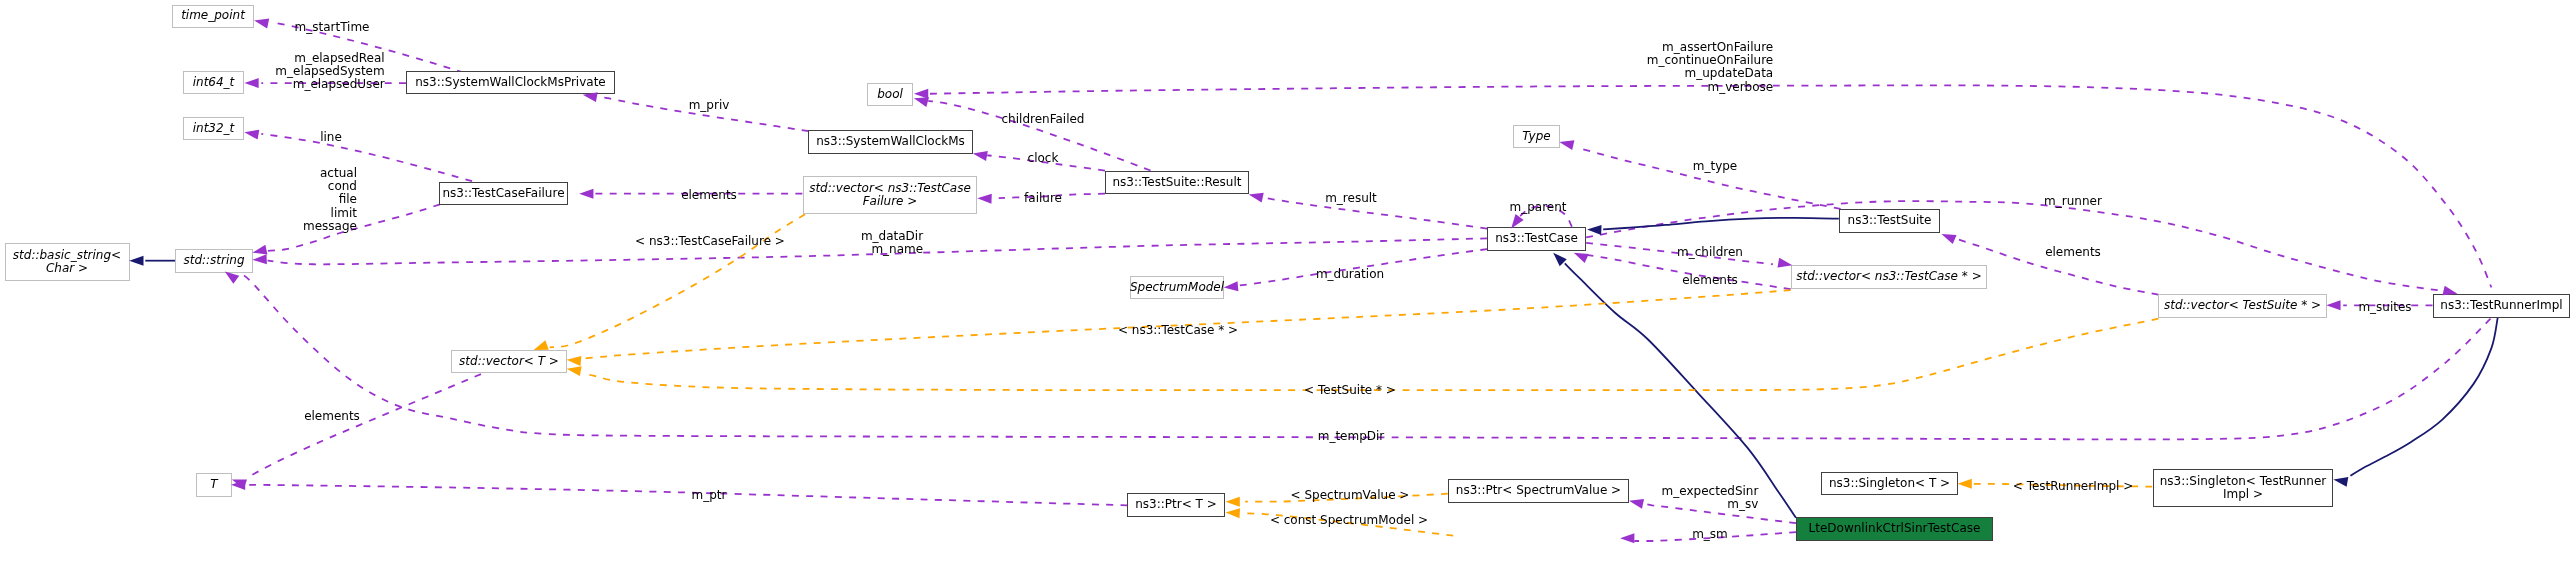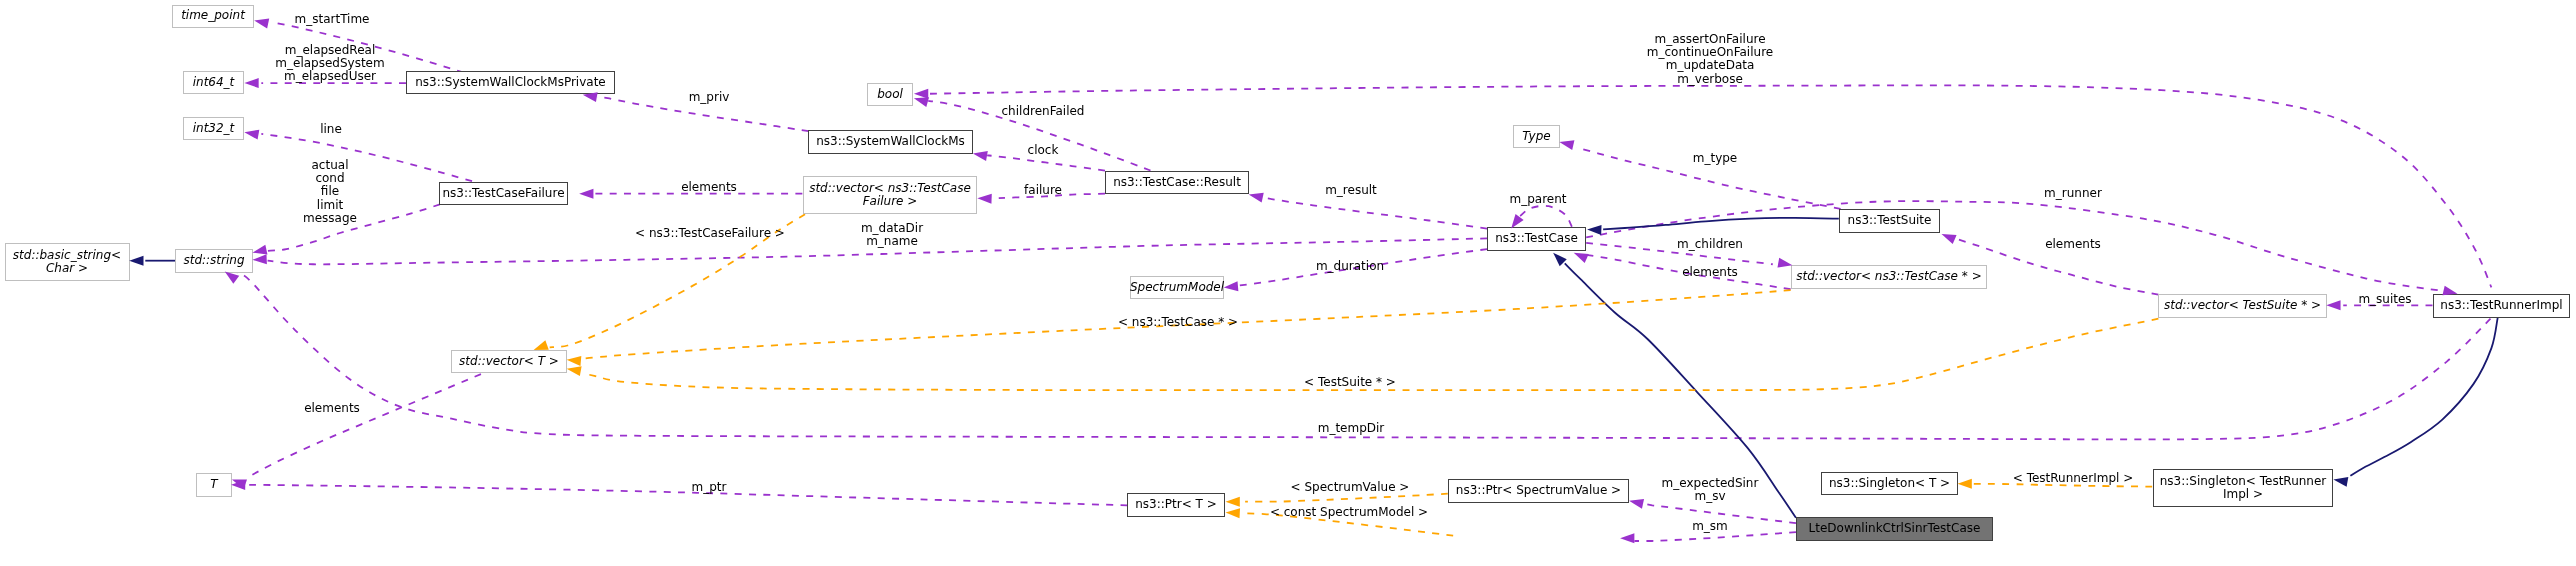--- a/index.html
+++ b/index.html
@@ -4,24 +4,24 @@
 <style>
   html,body{margin:0;padding:0;background:#fff;}
   #canvas{position:relative;width:2576px;height:566px;background:#fff;overflow:hidden;
           font-family:"DejaVu Sans",sans-serif;font-size:12px;color:#000;}
   svg#edges,svg#arrows{position:absolute;left:0;top:0;width:2576px;height:566px;pointer-events:none;}
   .node{position:absolute;box-sizing:border-box;display:flex;flex-direction:column;
         align-items:center;justify-content:center;background:#fff;line-height:13.4px;
         white-space:nowrap;}
   .node.light{border:0.9px solid #bfbfbf;font-style:italic;}
   .node.dark{border:1.8px solid #404040;}
-  .node.highlight{border:1.8px solid #404040;background:#737373;text-align:center;}
+  .node.highlight{border:1.8px solid #404040;background:#15803d;text-align:center;}
   .nl{display:block;}
-  .edge-label{position:absolute;transform:translate(-50%,0);text-align:center;
-              line-height:13.2px;white-space:nowrap;}
+  .edge-label{position:absolute;transform:translate(-50%,0);text-align:right;
+              line-height:13.2px;white-space:nowrap;margin-top:8px;}
   .ll{display:block;}
 </style>
 </head>
 <body>
 
 <div id="canvas">
   <svg id="edges" viewBox="0 0 2884 634">
     <path class="edge-line" d="M534,86 C470,66 390,42 305,25" fill="none" stroke="#9a32cd" stroke-width="2" stroke-dasharray="7.8,8.2"></path>
     <path class="edge-line" d="M454,93 L292,93" fill="none" stroke="#9a32cd" stroke-width="2" stroke-dasharray="7.8,8.2"></path>
     <path class="edge-line" d="M905,147 C897.5,145.8 877.5,142.7 860,140 C842.5,137.3 818.3,133.8 800,131 C781.7,128.2 765.0,125.5 750,123 C735.0,120.5 721.7,118.2 710,116 C698.3,113.8 687.0,111.2 680,110 C673.0,108.8 670.0,109.2 668,109" fill="none" stroke="#9a32cd" stroke-width="2" stroke-dasharray="7.8,8.2"></path>
@@ -188,21 +188,21 @@
       <span class="nl">std::vector&lt; ns3::TestCase</span>
       <span class="nl">Failure &gt;</span>
     </div>
   <div class="node light" style="left:867px;top:83px;width:46px;height:23px">
       <span class="nl">bool</span>
     </div>
   <div class="node dark" style="left:808px;top:130px;width:165px;height:24px">
       <span class="nl">ns3::SystemWallClockMs</span>
     </div>
   <div class="node dark" style="left:1105px;top:171px;width:144px;height:23px">
-      <span class="nl">ns3::TestCase::Result</span>
+      <span class="nl">ns3::TestSuite::Result</span>
     </div>
   <div class="node dark" style="left:1487px;top:227px;width:99px;height:24px">
       <span class="nl">ns3::TestCase</span>
     </div>
   <div class="node dark" style="left:1839px;top:209px;width:101px;height:24px">
       <span class="nl">ns3::TestSuite</span>
     </div>
   <div class="node light" style="left:1130px;top:276px;width:94px;height:23px">
       <span class="nl">SpectrumModel</span>
     </div>

